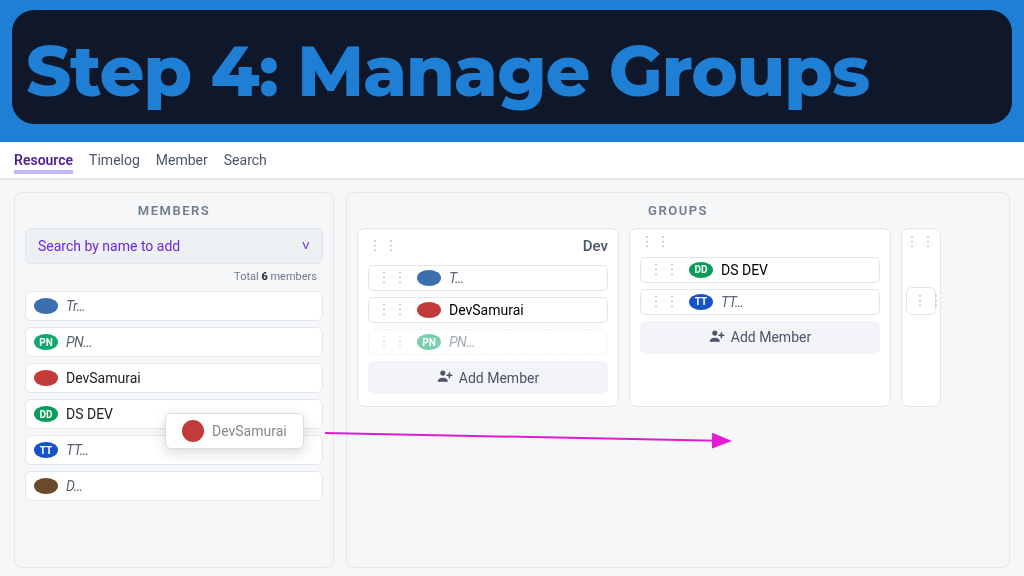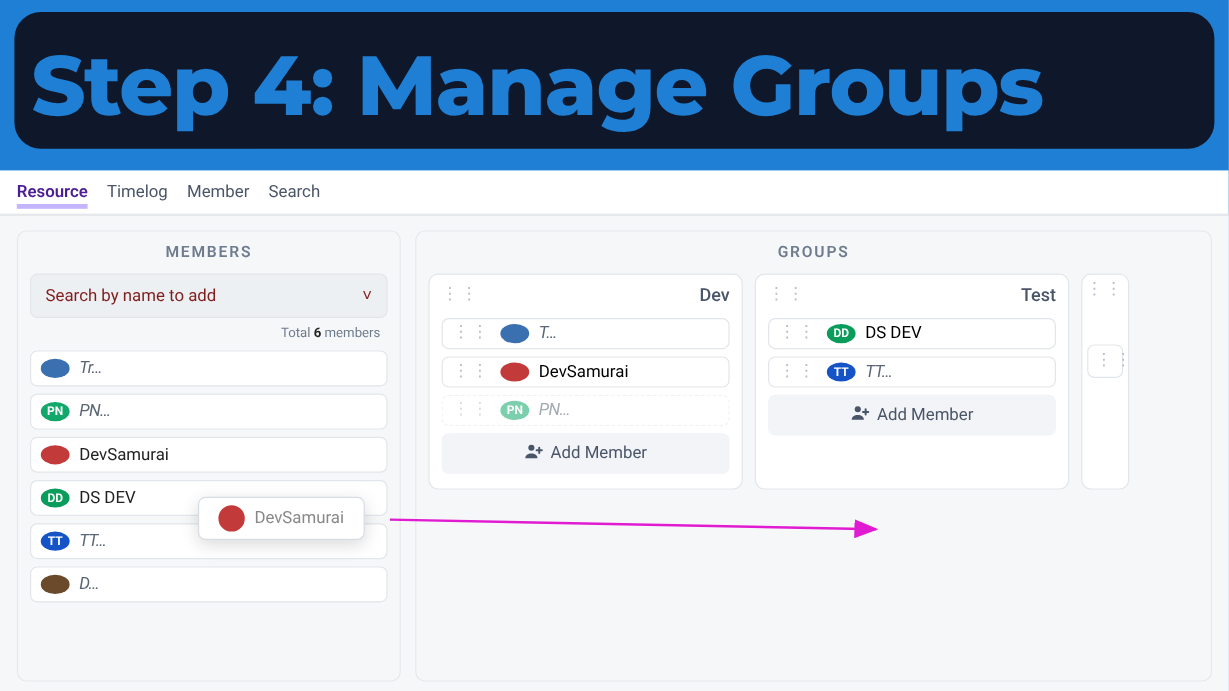--- a/index.html
+++ b/index.html
@@ -8,21 +8,21 @@
   .banner h1 { font-family: "Montserrat", sans-serif; font-weight: 800; font-size: 70px; color: #1e7fd4; letter-spacing: -1px; }
   .app { background: #fff; margin-top: 18px; padding: 8px 0 0 0; }
   .tabs { display: flex; gap: 16px; padding: 0 14px 6px 14px; border-bottom: 2px solid #e6e8eb; font-size: 14px; color: #4a5568; }
   .tab { cursor: pointer; padding: 2px 0; }
   .tab.active { color: #4c1d95; font-weight: 600; border-bottom: 4px solid #c4b5fd; margin-bottom: -2px; }
   .main { display: flex; gap: 12px; padding: 12px 14px; background: #f6f7f9; height: 400px; }
   .panel { background: #f6f7f9; border: 1px solid #e6e8eb; border-radius: 8px; padding: 10px; }
   .members { width: 320px; flex-shrink: 0; }
   .groups { flex: 1; overflow-x: hidden; }
   .panel-title { text-align: center; font-size: 13px; font-weight: 600; color: #6f7c8e; letter-spacing: 1.5px; margin-bottom: 10px; }
-  .searchbox { background: #edf0f3; border: 1px solid #e2e6ea; border-radius: 6px; padding: 9px 12px; display: flex; align-items: center; justify-content: space-between; color: #7f1d1d; font-size: 14px; cursor: pointer; }
+  .searchbox { background: #edf0f3; border: 1px solid #e2e6ea; border-radius: 6px; padding: 9px 12px; display: flex; align-items: center; justify-content: space-between; color: #6d28d9; font-size: 14px; cursor: pointer; }
   .total { text-align: right; font-size: 11px; color: #6f7c8e; margin: 6px 6px 8px 0; }
   .total b { color: #222; }
   .mlist { display: flex; flex-direction: column; gap: 6px; position: relative; }
   .chip { background: #fff; border: 1px solid #e2e6ea; border-radius: 6px; padding: 6px 8px; display: flex; align-items: center; gap: 8px; font-size: 14px; color: #222; }
   .avatar { width: 24px; height: 16px; border-radius: 50%; display: flex; align-items: center; justify-content: center; font-size: 10px; font-weight: 700; color: #fff; flex-shrink: 0; }
   .scrib { font-style: italic; color: #5a6575; letter-spacing: -0.5px; }
   .drag-ghost { position: absolute; left: 140px; top: 122px; background: #fff; border: 1px solid #d8dde3; border-radius: 6px; box-shadow: 0 4px 14px rgba(0,0,0,0.15); padding: 6px 16px; display: flex; align-items: center; gap: 8px; font-size: 14px; color: #888; z-index: 20; }
   .create-btn { display: inline-flex; align-items: center; gap: 8px; background: #fff; border: 1px solid #d8dde3; border-radius: 6px; padding: 9px 14px; font-size: 14px; font-weight: 600; color: #222; cursor: pointer; margin-bottom: 12px; }
   .groups-row { display: flex; gap: 10px; }
   .group-card { width: 262px; background: #fff; border: 1px solid #e2e6ea; border-radius: 8px; padding: 8px 10px 12px 10px; flex-shrink: 0; }
@@ -128,21 +128,20 @@
                   <path d="M17 5v6M14 8h6" stroke="#4a5568" stroke-width="2.3" stroke-linecap="round"></path>
                 </svg>
             </span>
             <span>Add Member</span>
           </div>
         </div>
 
         <div class="group-card">
           <div class="group-head">
             <span class="drag-handle">⋮⋮</span>
-            <span class="group-name">Test</span>
           </div>
           <div class="gmember">
             <span class="drag-handle">⋮⋮</span>
             <span class="avatar" style="background:#0a9c5b">DD</span>
             <span>DS DEV</span>
           </div>
           <div class="gmember">
             <span class="drag-handle">⋮⋮</span>
             <span class="avatar" style="background:#1554c7">TT</span>
             <span class="scrib">TT…</span>

